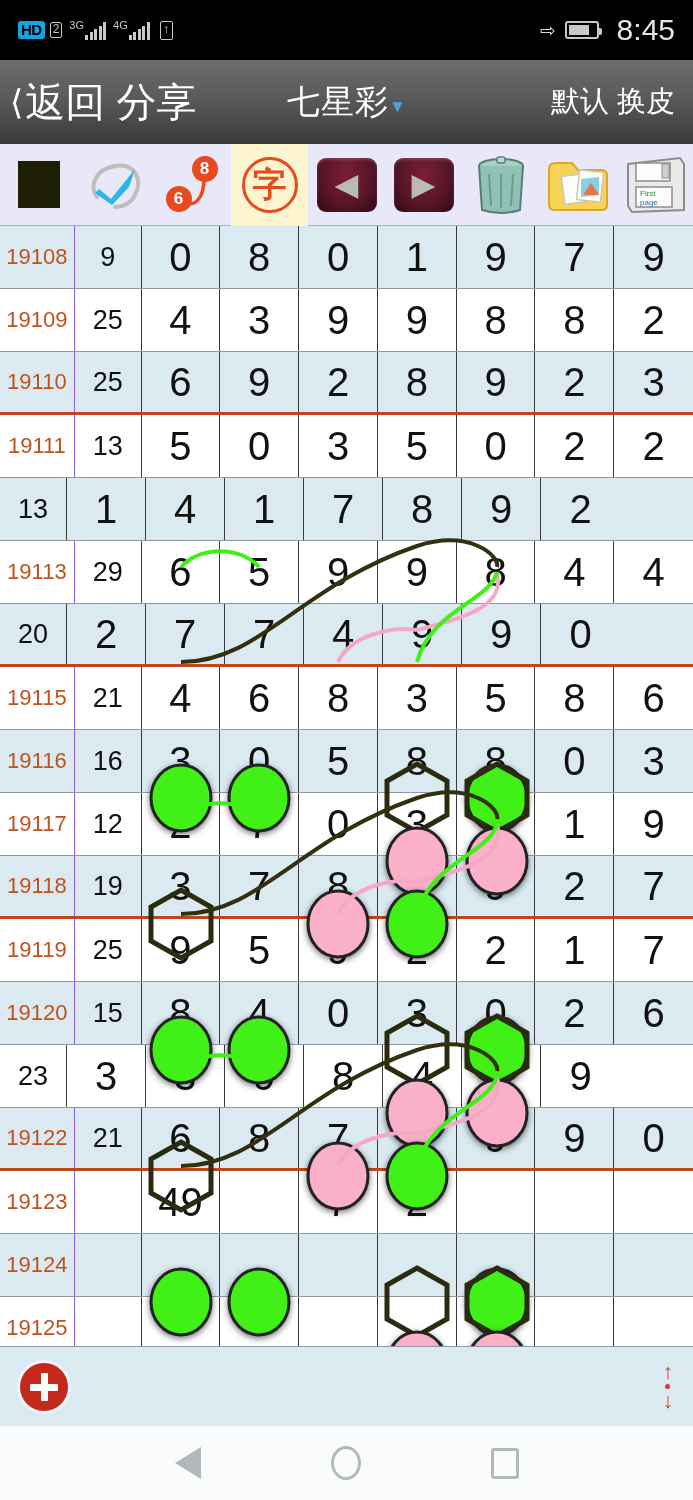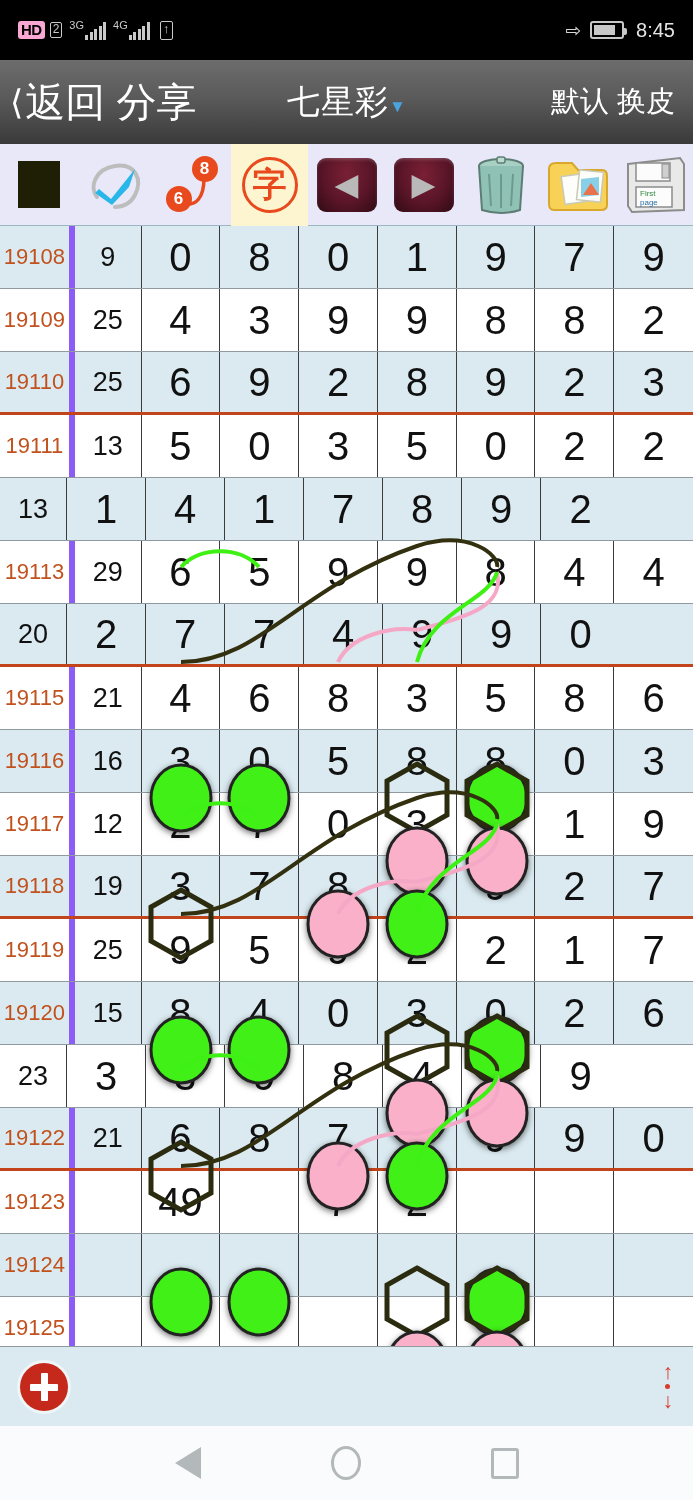--- a/index.html
+++ b/index.html
@@ -13,21 +13,21 @@
   
   .statusbar {
     position: absolute; left: 0; top: 0; width: 693px; height: 60px;
     background: #000; color: #d8d8d8;
     display: flex; align-items: center; justify-content: space-between;
     padding: 0 18px;
   }
   .sb-left { display: flex; align-items: center; gap: 5px; }
   .sb-right { display: flex; align-items: center; gap: 9px; }
   .hd-badge {
-    font-size: 15px; font-weight: bold; color: #000; background: #f9a8d4;
+    font-size: 15px; font-weight: bold; color: #000; background: #0ea5e9;
     border-radius: 3px; padding: 1px 3px; line-height: 1.05; letter-spacing: -0.5px; text-align: center;
   }
   .sim-badge {
     font-size: 12px; color: #c9c9c9; border: 1.5px solid #c9c9c9;
     border-radius: 2px; padding: 0px 2px; line-height: 1.15;
   }
   .net-group { display: flex; align-items: flex-end; gap: 1px; margin-left: 2px; }
   .net-label { font-size: 11px; color: #c9c9c9; line-height: 1; margin-bottom: 9px; }
   .bars { display: flex; align-items: flex-end; gap: 1.5px; height: 18px; }
   .bars i { width: 3px; background: #c9c9c9; display: block; }
@@ -45,21 +45,21 @@
   .bt-icon { font-size: 19px; color: #d8d8d8; }
   .battery {
     width: 34px; height: 18px; border: 2px solid #c8c8c8; border-radius: 3px;
     position: relative; display: flex; align-items: center; padding: 2px;
   }
   .battery:after {
     content: ""; position: absolute; right: -5px; top: 5px;
     width: 3px; height: 7px; background: #c8c8c8; border-radius: 0 2px 2px 0;
   }
   .battery span { display: block; height: 100%; width: 80%; background: #c8c8c8; }
-  .sb-time { font-size: 20px; color: #e4e4e4; margin-left: 3px; }
+  .sb-time { font-size: 30px; color: #e4e4e4; margin-left: 9px; }
 
   
   .titlebar {
     position: absolute; left: 0; top: 60px; width: 693px; height: 84px;
     background: linear-gradient(to bottom, #6d6d6d 0%, #5a5a5a 45%, #3a3a3a 100%);
     display: flex; align-items: center; color: #fff;
   }
   .tb-back { display: flex; align-items: center; padding-left: 10px; cursor: pointer; }
   .tb-chevron { font-size: 34px; line-height: 1; font-weight: 300; margin-right: 2px; }
   .tb-back-text { font-size: 40px; }
@@ -113,21 +113,21 @@
     position: relative; display: flex; width: 693px; height: 63px;
     border-bottom: 1px solid #8e9aa0;
   }
   .row.alt { background: #daeaf0; }
   .row.sep { border-bottom: 3px solid #c1441a; }
   .cell {
     border-right: 1px solid #3b3b3b;
     display: flex; align-items: center; justify-content: center;
     font-size: 40px; color: #111;
   }
-  .cell.c-issue { width: 75px; border-right: 6px solid #8b5cf6;
+  .cell.c-issue { width: 75px; border-right: 1px solid #8b5cf6;
     font-size: 22px; color: #c1521e; justify-content: center; }
   .cell.c-sum { width: 67px; font-size: 27px; }
   .cell.c-d { width: 79px; }
   .cell.c-d:last-child { border-right: none; }
 
   
   .marks { position: absolute; left: 0; top: 0; width: 693px; height: 1120px;
     pointer-events: none; }
 
   

